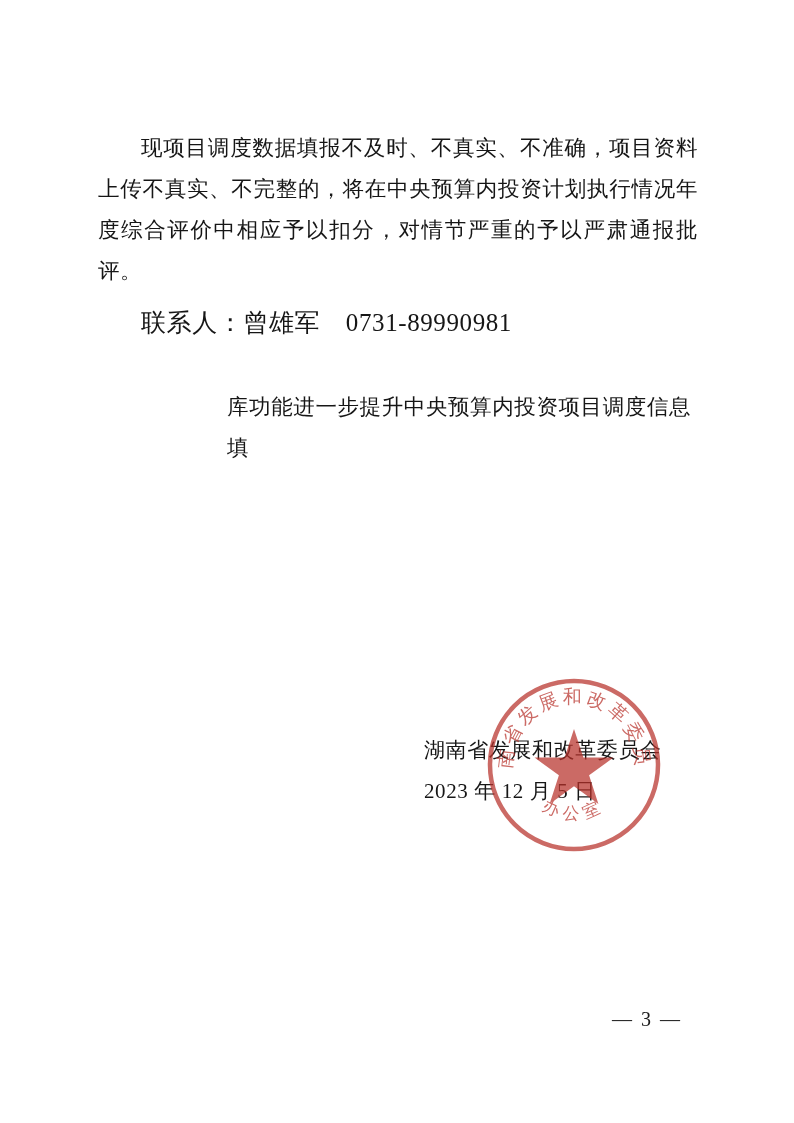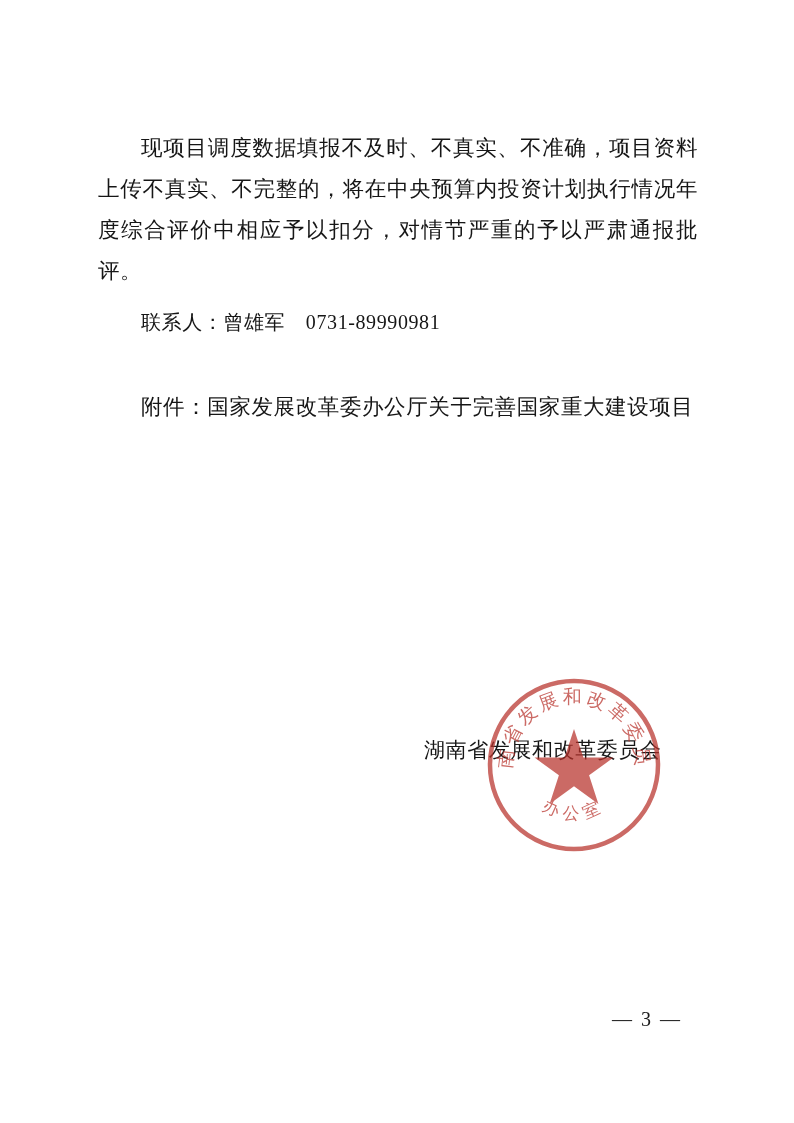--- a/index.html
+++ b/index.html
@@ -37,21 +37,21 @@
     text-justify: inter-ideograph;
     color: #161616;
   }
   p.indent {
     text-indent: 43px;
   }
   .contact-block {
     margin-top: 10px;
   }
   .contact-line {
-    font-size: 20px;
+    font-size: 25px;
     line-height: 41px;
     letter-spacing: 0.6px;
     white-space: pre;
     color: #161616;
   }
   .contact-line.first { padding-left: 43px; }
   .contact-line.second { padding-left: 128px; }
   .attachment-block {
     margin-top: 44px;
     padding-left: 43px;
@@ -113,27 +113,28 @@
 
   <div class="body-text">
 
     <p class="para indent">现项目调度数据填报不及时、不真实、不准确，项目资料上传不真实、不完整的，将在中央预算内投资计划执行情况年度综合评价中相应予以扣分，对情节严重的予以严肃通报批评。</p>
 
     <div class="contact-block">
       <div class="contact-line first"><span>联系人：</span><span>曾雄军</span><span>　</span><span>0731-89990981</span></div>
     </div>
 
     <div class="attachment-block">
-      <div class="attach-line"><span>附件：</span><span>国家发展改革委办公厅关于完善国家重大建设项目</span></div>
+      <div class="attach-line cont">库功能进一步提升中央预算内投资项目调度信息填</div>
     </div>
 
   </div>
 
   <div class="signature">
     <div class="sign-line">湖南省发展和改革委员会</div>
+    <div class="sign-line">2023 年 12 月 5 日</div>
   </div>
 
   <div class="seal">
     <svg width="176" height="176" viewBox="0 0 176 176" xmlns="http://www.w3.org/2000/svg">
       <defs>
         <path id="sealTopArc" d="M 26,88 A 62,62 0 0 1 150,88"></path>
         <path id="sealBottomArc" d="M 34,88 A 54,54 0 0 0 142,88"></path>
       </defs>
       <g opacity="0.72">
         <circle cx="88" cy="88" r="84" fill="none" stroke="#b8312a" stroke-width="4.5"></circle>

